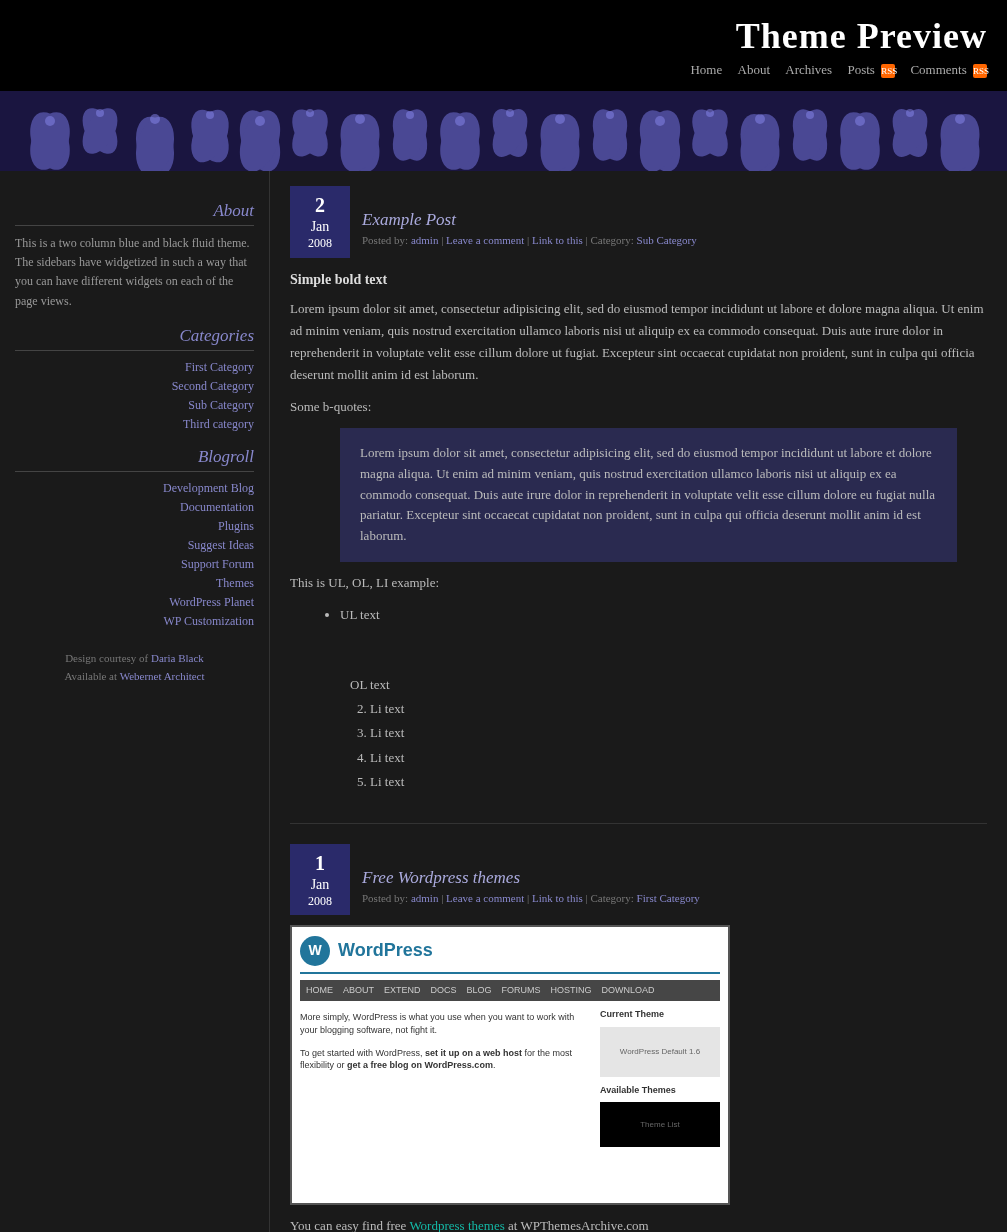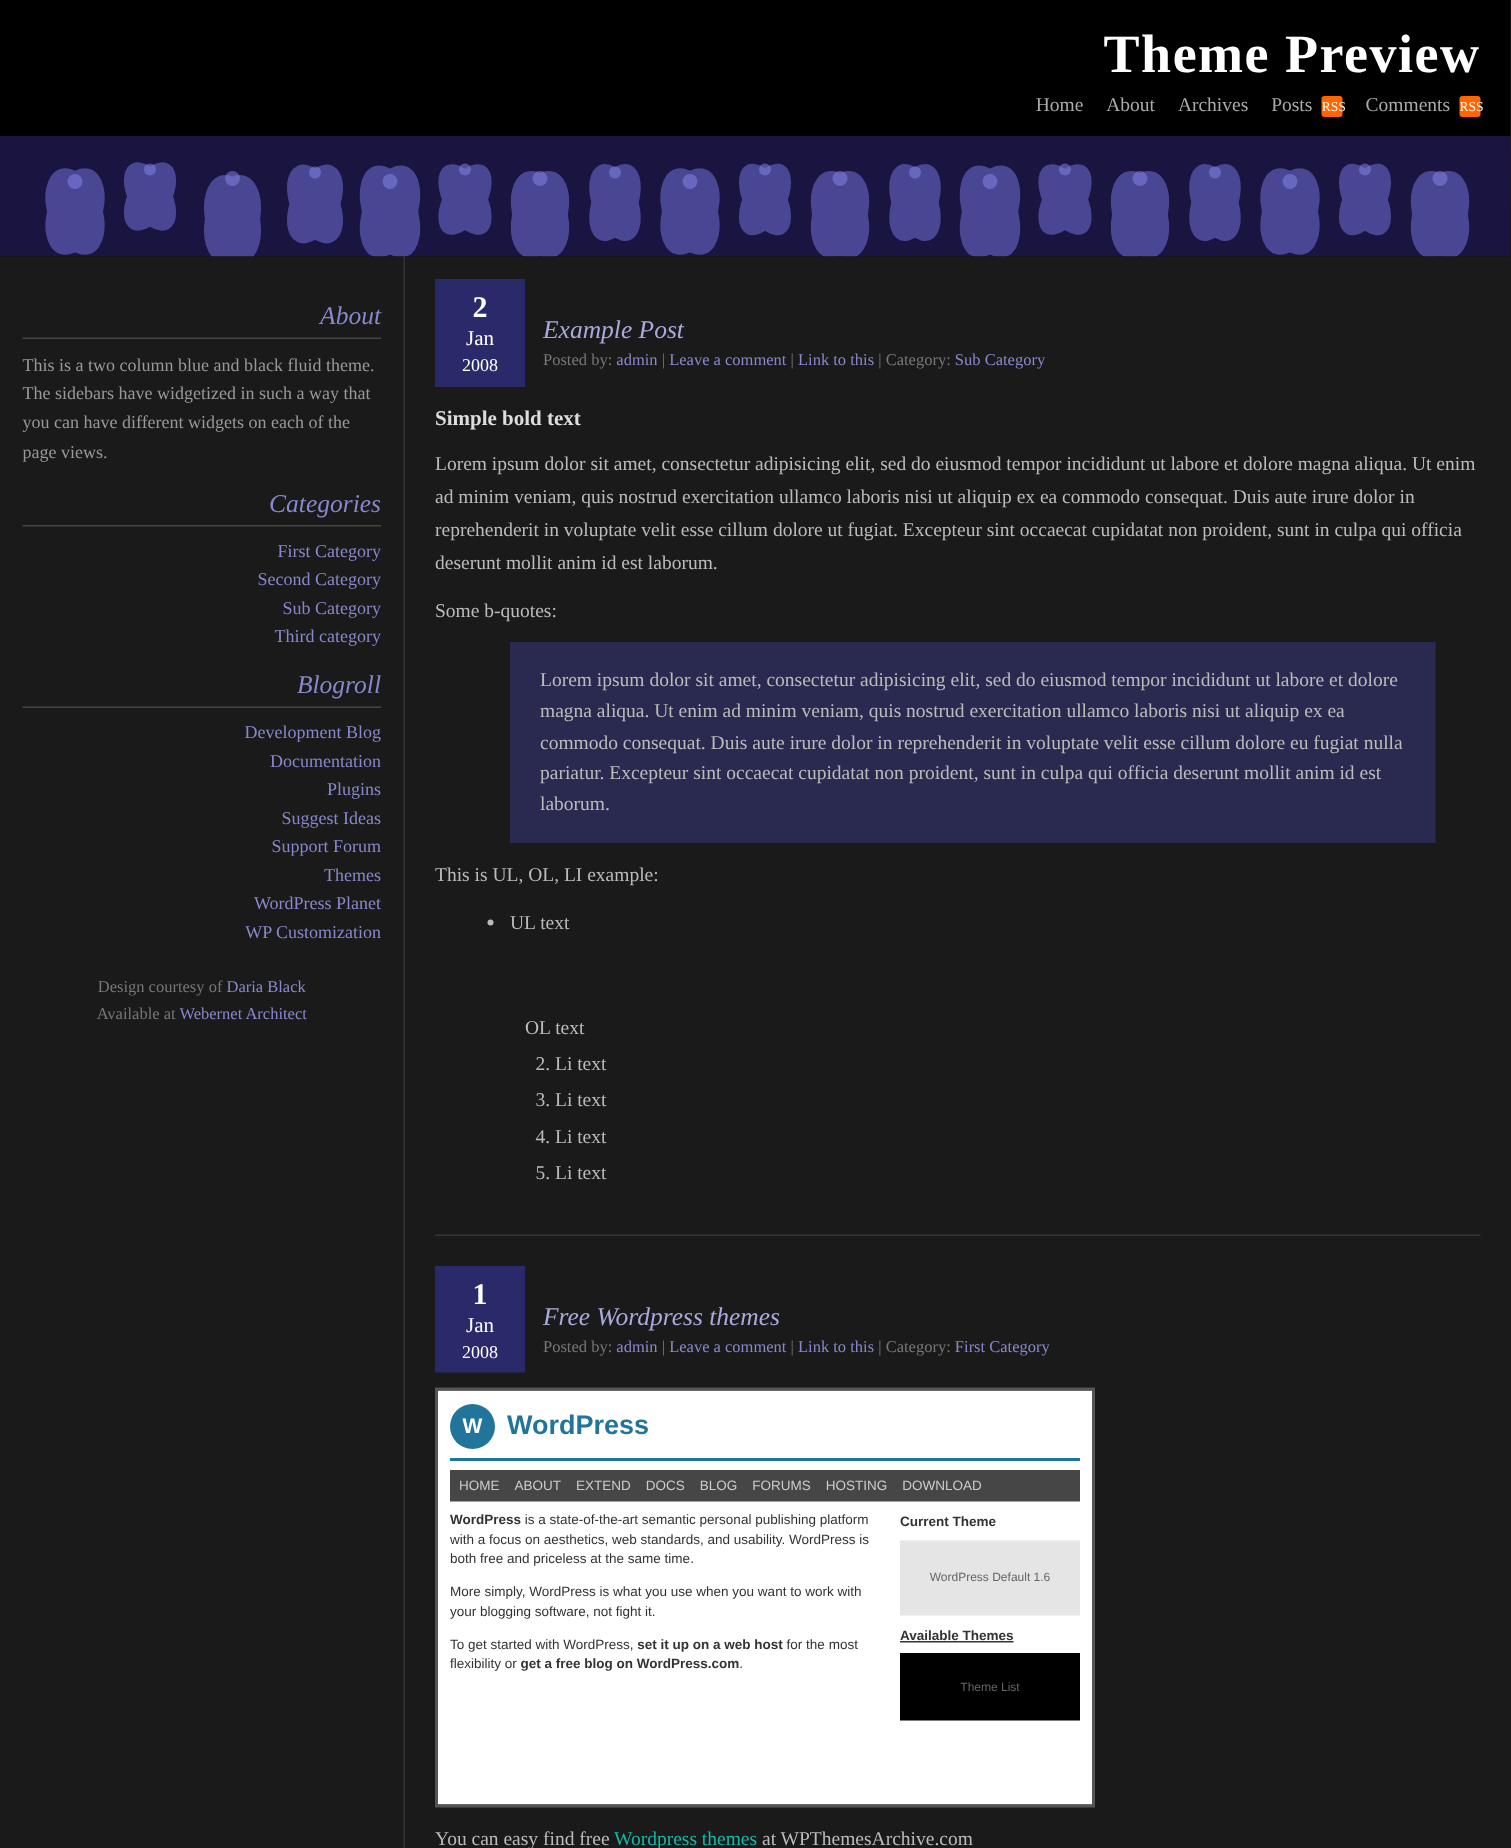--- a/index.html
+++ b/index.html
@@ -433,28 +433,27 @@
                 <span>ABOUT</span>
                 <span>EXTEND</span>
                 <span>DOCS</span>
                 <span>BLOG</span>
                 <span>FORUMS</span>
                 <span>HOSTING</span>
                 <span>DOWNLOAD</span>
             </div>
             <div style="display:flex;gap:10px;">
               <div style="flex:1;">
-                <p style="font-size:9px;line-height:1.4;"><strong>WordPress</strong> is a state-of-the-art semantic personal publishing platform with a focus on aesthetics, web standards, and usability. WordPress is both free and priceless at the same time.</p>
                 <p style="font-size:9px;line-height:1.4;margin-top:4px;">More simply, WordPress is what you use when you want to work with your blogging software, not fight it.</p>
                 <p style="font-size:9px;line-height:1.4;margin-top:4px;">To get started with WordPress, <strong>set it up on a web host</strong> for the most flexibility or <strong>get a free blog on WordPress.com</strong>.</p>
               </div>
               <div style="width:120px;">
                 <div style="font-size:9px;font-weight:bold;margin-bottom:4px;">Current Theme</div>
                 <div style="background:#e5e5e5;height:50px;margin-bottom:6px;display:flex;align-items:center;justify-content:center;font-size:8px;color:#666;">WordPress Default 1.6</div>
-                <div style="font-size:9px;font-weight:bold;margin-bottom:4px;text-decoration:underline;">Available Themes</div>
+                <div style="font-size:9px;font-weight:bold;margin-bottom:4px;">Available Themes</div>
                 <div style="background:#000000;height:45px;display:flex;align-items:center;justify-content:center;font-size:8px;color:#666;">Theme List</div>
               </div>
             </div>
           </div>
         </div>
         <p>
           <span>You can easy find free</span>
           <a href="#" class="post-text-link">Wordpress themes</a>
           <span>at WPThemesArchive.com</span>
         </p>

